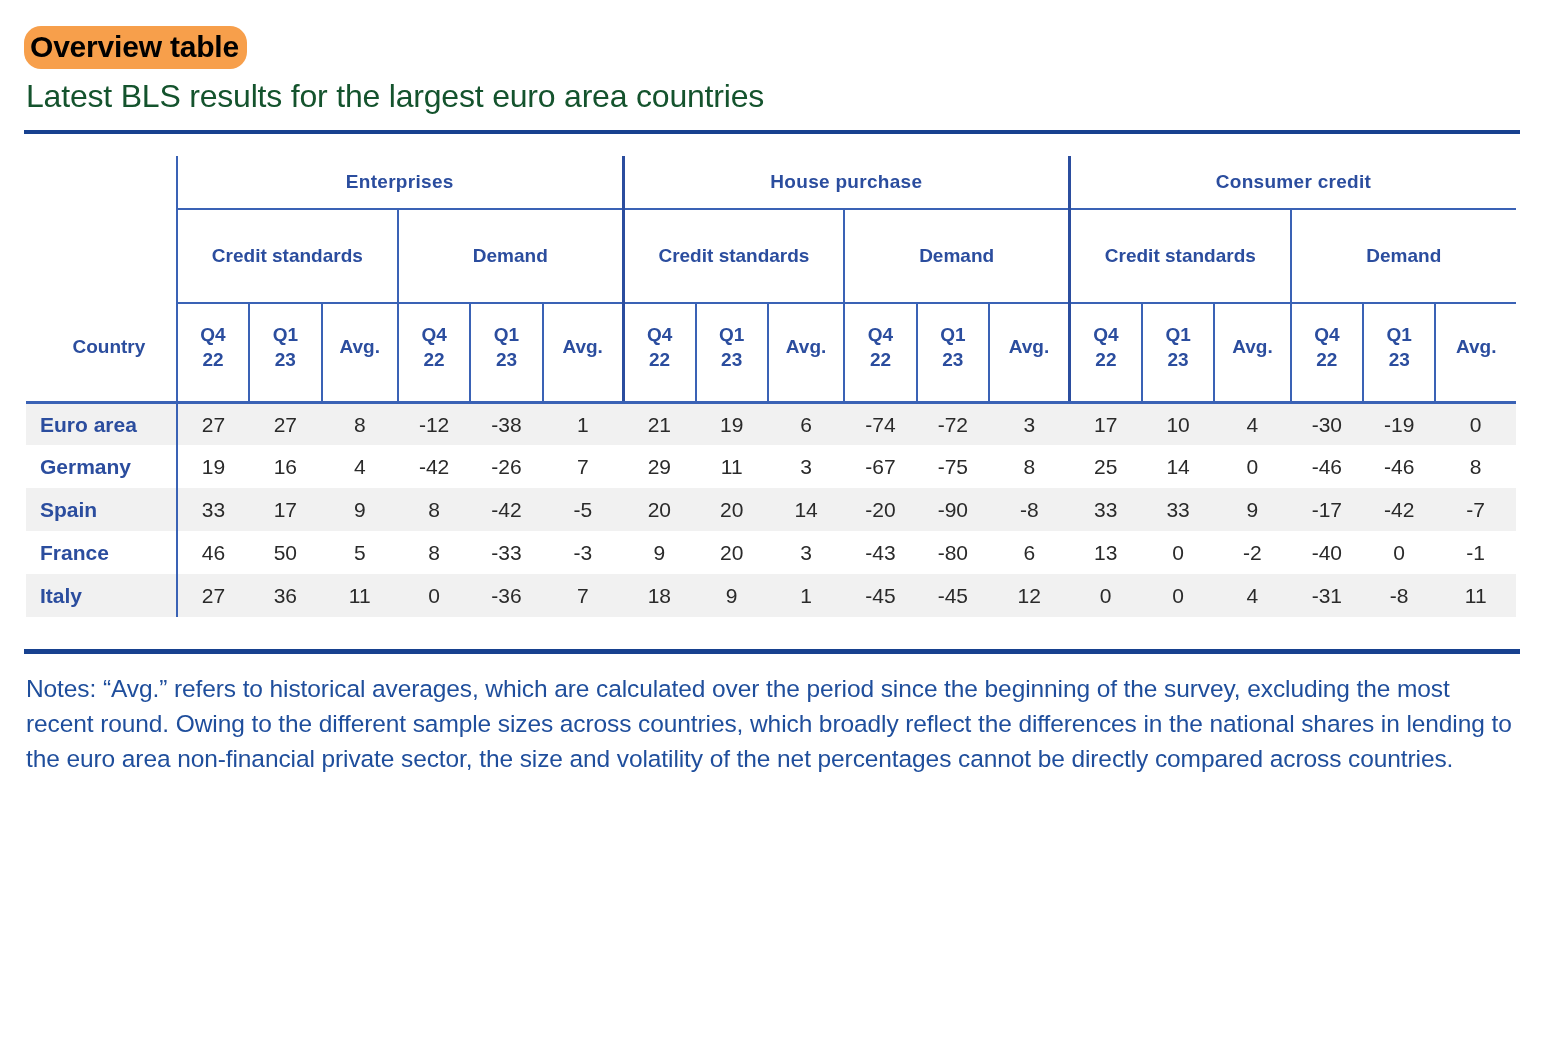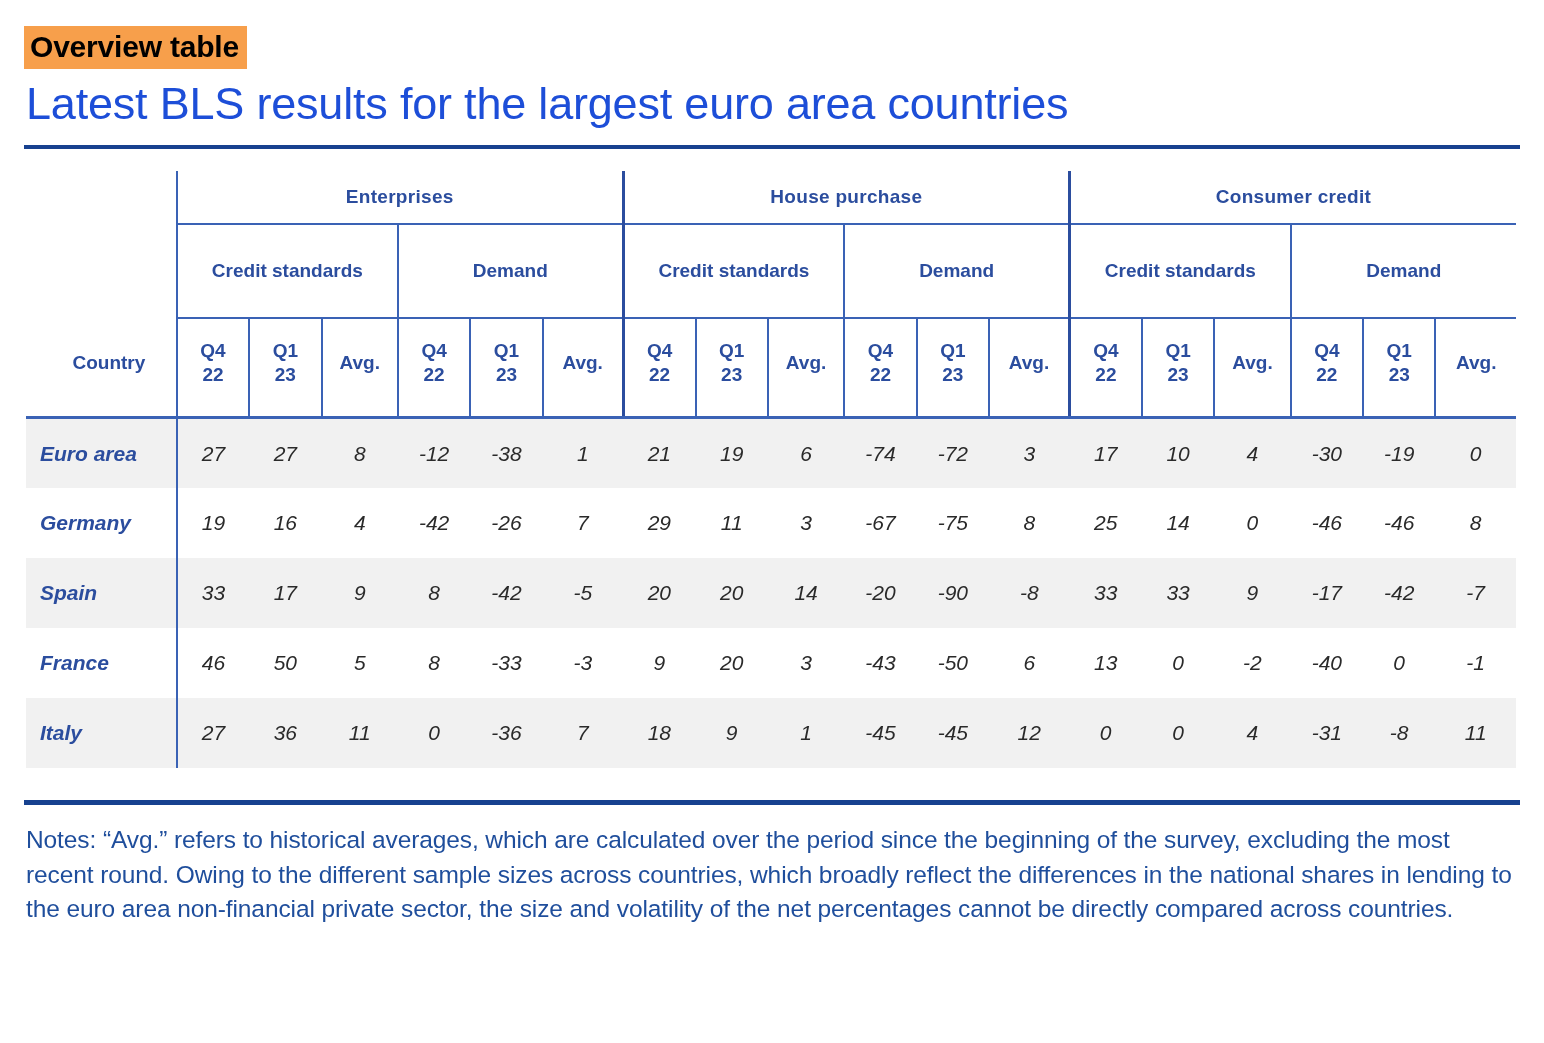--- a/index.html
+++ b/index.html
@@ -28,24 +28,25 @@
   }
   .kicker {
     display: inline-block;
     background: #F79F4B;
     color: #000000;
     font-weight: bold;
     font-size: 30px;
     line-height: 1.28;
     padding: 2px 8px 3px 6px;
     letter-spacing: -0.2px;
+    border-radius: 17px;
   }
   .headline {
-    color: #1d4ed8;
-    font-size: 45px;
+    color: #14532d;
+    font-size: 32px;
     font-weight: normal;
     line-height: 1.2;
     margin: 8px 0 0 2px;
     letter-spacing: -0.2px;
   }
   .rule-top {
     border-top: 4px solid #17418f;
     margin: 14px 0 0 0;
   }
   .subtitle {
@@ -115,21 +116,21 @@
     padding-left: 16px !important;
     font-size: 21px;
     border-bottom: 3px solid #3a62b5;
     vertical-align: bottom;
     padding-bottom: 9px !important;
     font-weight: bold;
   }
   .leaf .stack { display: block; }
 
   
-  tbody tr { height: 70px; font-style: italic; }
+  tbody tr { height: 43px; }
   tbody tr.shaded td { background: #f1f1f1; }
   tbody td.country {
     text-align: left;
     padding-left: 14px !important;
     color: #2b4d9e;
     font-weight: bold;
     font-size: 21px;
     border-right: 2px solid #3a62b5;
   }
   tbody td.val {
@@ -348,21 +349,21 @@
             <td class="val">46</td>
             <td class="val">50</td>
             <td class="val">5</td>
             <td class="val">8</td>
             <td class="val">-33</td>
             <td class="val">-3</td>
             <td class="val">9</td>
             <td class="val">20</td>
             <td class="val">3</td>
             <td class="val">-43</td>
-            <td class="val">-50</td>
+            <td class="val">-80</td>
             <td class="val">6</td>
             <td class="val">13</td>
             <td class="val">0</td>
             <td class="val">-2</td>
             <td class="val">-40</td>
             <td class="val">0</td>
             <td class="val">-1</td>
           </tr>
           <tr class="shaded">
             <td class="country">Italy</td>

